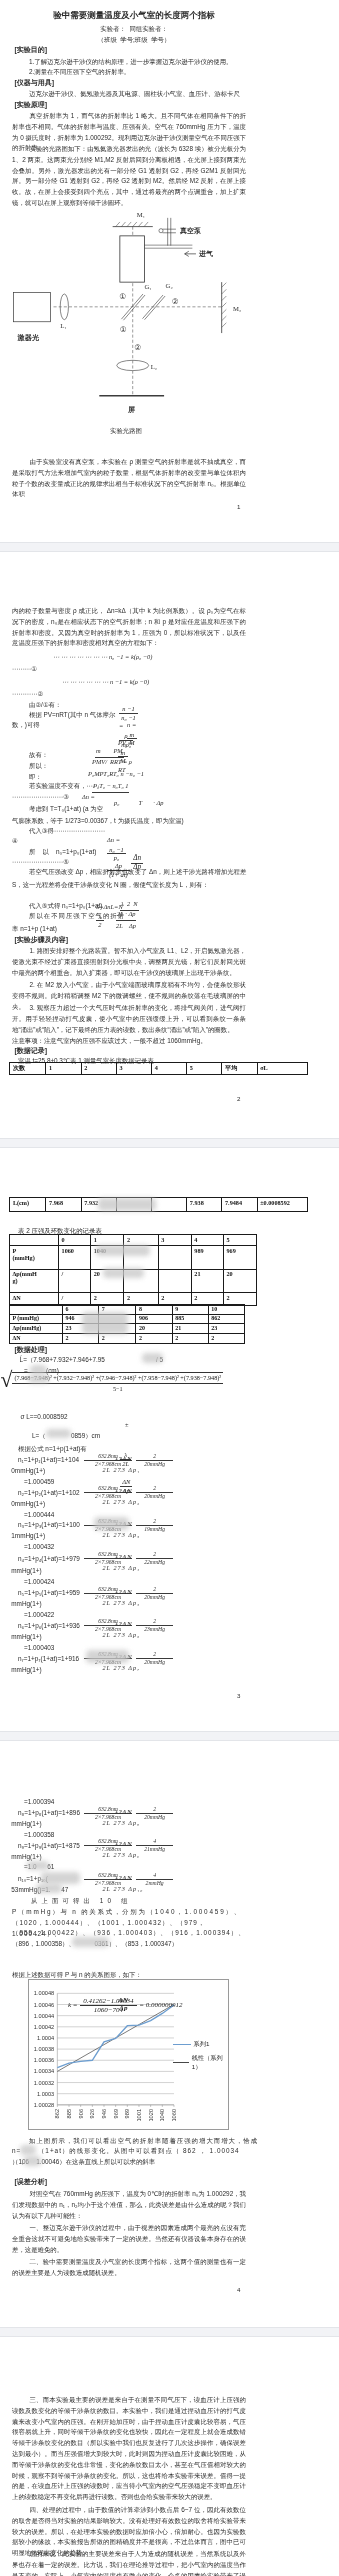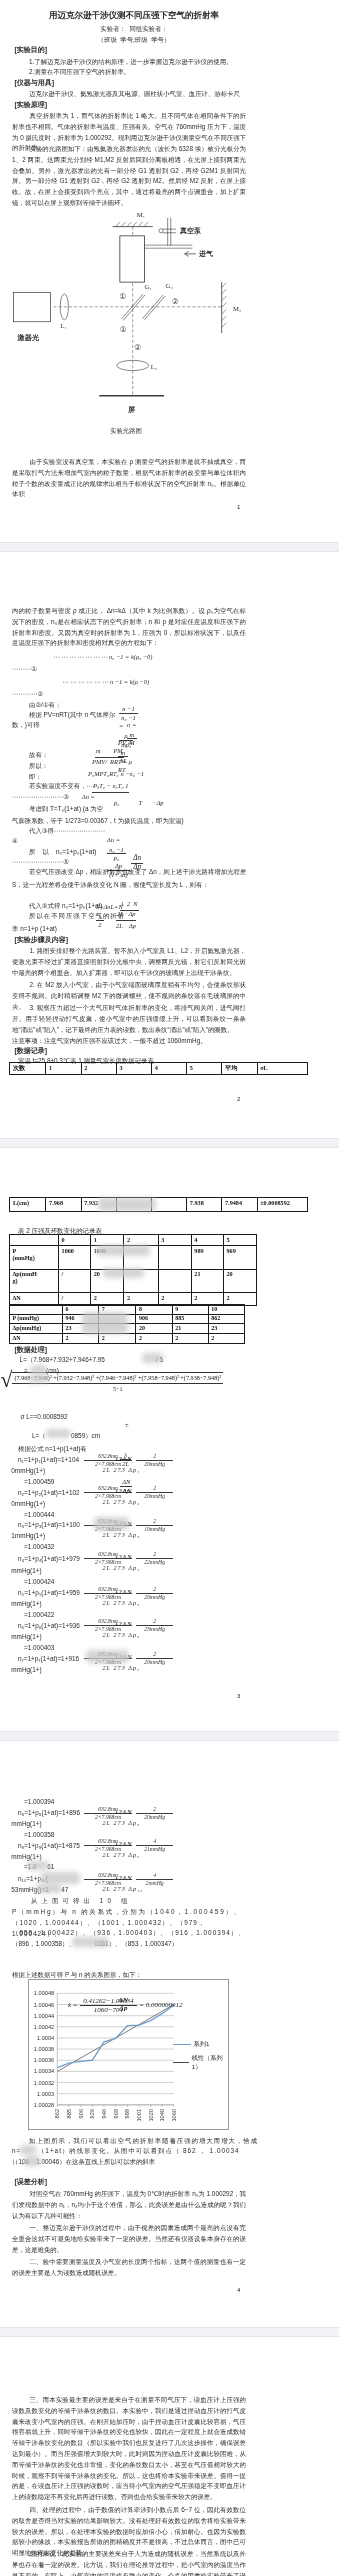--- a/index.html
+++ b/index.html
@@ -50,21 +50,21 @@
   .radical{font-size:21.6px;font-weight:200;line-height:21.6px;transform:translateY(-1px)}
   .rootbox{display:inline-block;border-top:0.8px solid #333;text-align:center;font-size:6.2px}
   .rootbox .rn{display:block;border-bottom:0.5px solid #333;padding:1px 2.1px 1.5px}
   .rootbox .rd{display:block;padding-top:1px}
 </style>
 </head>
 <body>
 
 <div id="doc">
 
-  <div class="t ctr" style="left:0;top:10.3px;width:268px;font-size:8.5px;font-weight:bold">用迈克尔逊干涉仪测不同压强下空气的折射率</div>
+  <div class="t ctr" style="left:0;top:10.3px;width:268px;font-size:8.5px;font-weight:bold">验中需要测量温度及小气室的长度两个指标</div>
   <div class="t ctr" style="left:0;top:24px;width:268px">实验者：  同组实验者：</div>
   <div class="t ctr" style="left:0;top:35px;width:268px">（班级  学号;班级  学号）</div>
 
   <div class="t hd" style="left:14.4px;top:45px">[实验目的]</div>
   <div class="t" style="left:29px;top:57px">1.了解迈克尔逊干涉仪的结构原理，进一步掌握迈克尔逊干涉仪的使用。</div>
   <div class="t" style="left:29px;top:67px">2.测量在不同压强下空气的折射率。</div>
 
   <div class="t hd" style="left:14.4px;top:78px">[仪器与用具]</div>
   <div class="t" style="left:29px;top:89px">迈克尔逊干涉仪、氦氖激光器及其电源、圆柱状小气室、血压计、游标卡尺</div>
 

